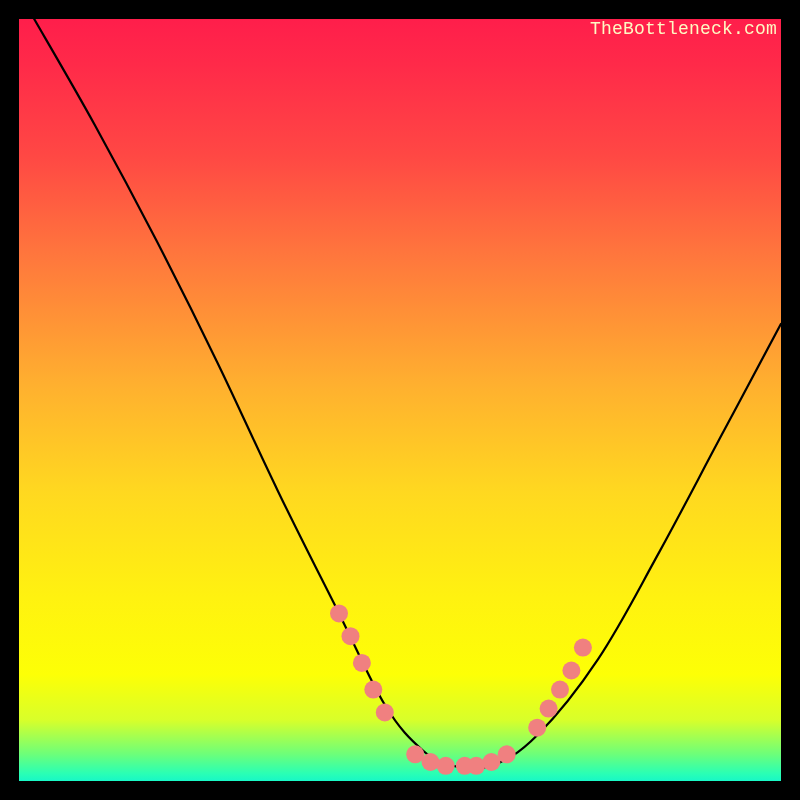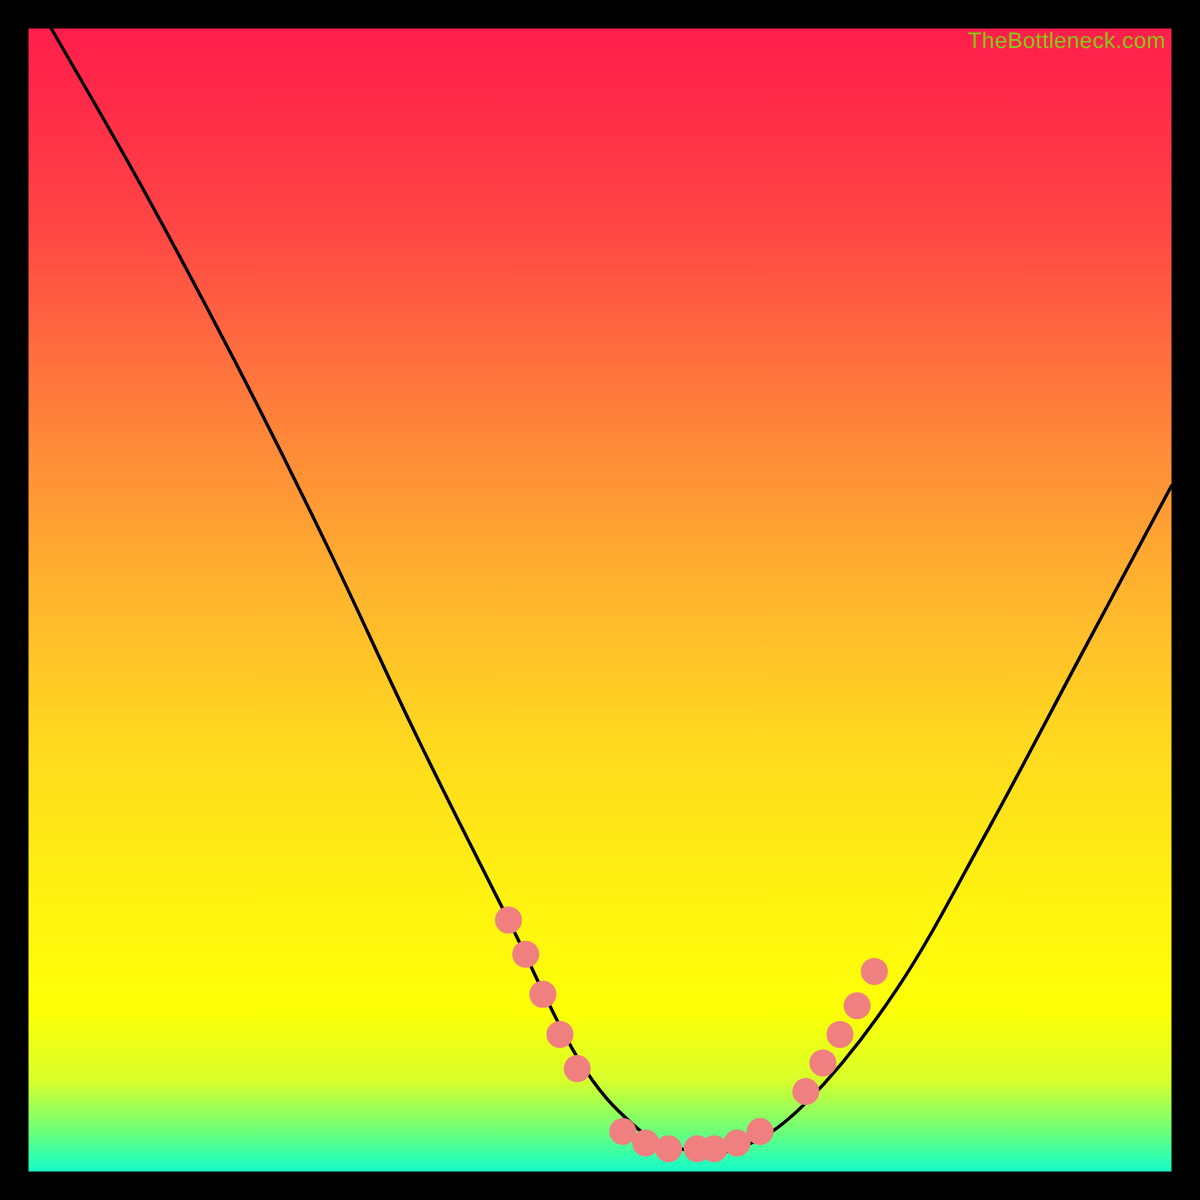--- a/index.html
+++ b/index.html
@@ -37,23 +37,23 @@
       #d8ff2a 92%,
       #6cff7a 96.5%,
       #2affb4 99%,
       #18f7c7 100%
     );
   }
   .wm {
     position: absolute;
     top: 0px;
     right: 4px;
-    color: #84cc16;
-    font-family: Liberation Sans, sans-serif;
-    font-size: 15px;
+    color: #fef9c3;
+    font-family: Liberation Mono, monospace;
+    font-size: 18px;
     letter-spacing: 0.2px;
     user-select: none;
   }
   svg.curve {
     position: absolute;
     left: 0;
     top: 0;
     width: 762px;
     height: 762px;
     overflow: visible;

